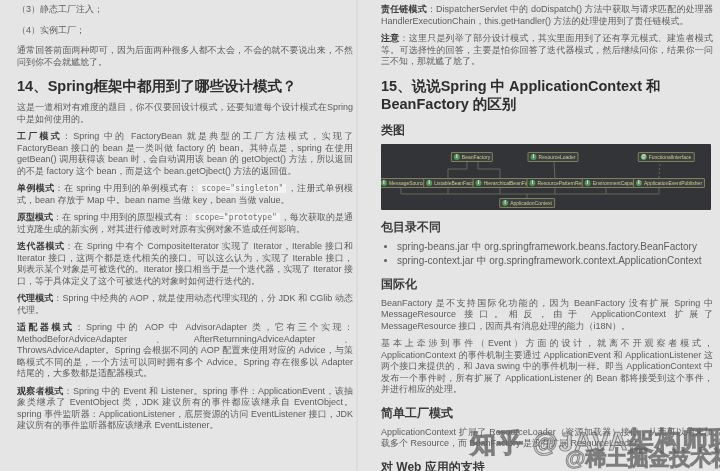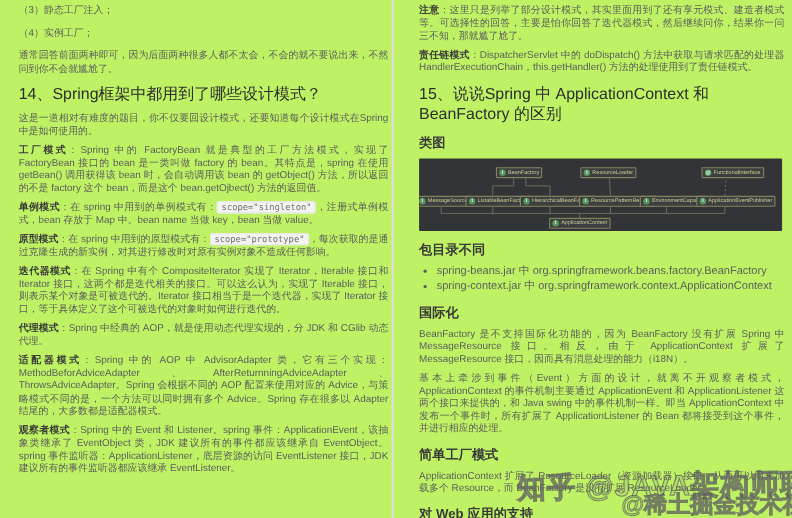--- a/index.html
+++ b/index.html
@@ -1,25 +1,25 @@
 <!DOCTYPE html>
 <html><head>
 <meta charset="utf-8">
 <style>
   html,body{margin:0;padding:0;background:#fff;}
-  .page{position:relative;width:720px;height:471px;background:#bef264;overflow:hidden;
+  .page{position:relative;width:720px;height:471px;background:#e5e5e5;overflow:hidden;
         font-family:"Liberation Sans","DejaVu Sans",sans-serif;}
   .col{position:absolute;top:4px;}
   .col-left{left:17px;width:336px;}
   .col-right{left:381px;width:332px;}
   .vdivider{position:absolute;left:356px;top:0;width:2px;height:471px;background:#dcdcdc;}
   p.body{font-size:9px;line-height:11.5px;color:#5c5c5c;margin:0 0 6px;text-align:justify;}
   p.single{margin-bottom:9px;}
   .term{font-weight:bold;color:#3a3a3a;}
-  h2.q{font-size:14.5px;line-height:18px;color:#2d2d2d;font-weight:normal;margin:9px 0 7px;}
+  h2.q{font-size:14.5px;line-height:18px;color:#2d2d2d;font-weight:bold;margin:9px 0 7px;}
   code.chip{font-family:"DejaVu Sans Mono","Liberation Mono",monospace;font-size:8px;
             background:#f3f3f3;border:1px solid #e7e7e7;border-radius:2px;
             padding:0 3px;color:#6f6f6f;white-space:nowrap;}
   .subhead{font-size:12px;font-weight:bold;color:#3a3a3a;margin:9px 0 5px;}
   ul.pkg{margin:0 0 4px 16px;padding:0;}
   ul.pkg li{font-size:10px;line-height:12px;color:#5c5c5c;margin:0 0 2px;list-style:disc;}
   .diagram{position:relative;width:330px;height:66px;background:#323437;border-radius:1px;
            margin:1px 0 4px;overflow:hidden;}
   .diagram svg{position:absolute;left:0;top:0;}
   .dbox{position:absolute;transform:translateX(-50%);display:flex;align-items:center;
@@ -67,24 +67,24 @@
     <p class="body">
       <b class="term">观察者模式</b><span>：Spring 中的 Event 和 Listener。spring 事件：ApplicationEvent，该抽象类继承了 EventObject 类，JDK 建议所有的事件都应该继承自 EventObject。spring 事件监听器：ApplicationListener，底层资源的访问 EventListener 接口，JDK 建议所有的事件监听器都应该继承 EventListener。</span>
     </p>
 
   </div>
 
   <div class="vdivider"></div>
 
   <div class="col col-right">
     <p class="body">
-      <b class="term">注意</b><span>：这里只是列举了部分设计模式，其实里面用到了还有享元模式、建造者模式等。可选择性的回答，主要是怕你回答了迭代器模式，然后继续问你，结果你一问三不知，那就尴了尬了。</span>
+      <b class="term">责任链模式</b><span>：DispatcherServlet 中的 doDispatch() 方法中获取与请求匹配的处理器 HandlerExecutionChain，this.getHandler() 方法的处理使用到了责任链模式。</span>
     </p>
     <p class="body">
-      <b class="term">责任链模式</b><span>：DispatcherServlet 中的 doDispatch() 方法中获取与请求匹配的处理器 HandlerExecutionChain，this.getHandler() 方法的处理使用到了责任链模式。</span>
+      <b class="term">注意</b><span>：这里只是列举了部分设计模式，其实里面用到了还有享元模式、建造者模式等。可选择性的回答，主要是怕你回答了迭代器模式，然后继续问你，结果你一问三不知，那就尴了尬了。</span>
     </p>
 
     <h2 class="q">15、说说Spring 中 ApplicationContext 和 BeanFactory 的区别</h2>
 
     <div class="subhead">类图</div>
 
     <div class="diagram">
       <svg width="330" height="66" viewBox="0 0 330 66">
         <defs>
           <marker id="arr" markerWidth="5" markerHeight="5" refX="2.5" refY="1" orient="auto-start-reverse">

